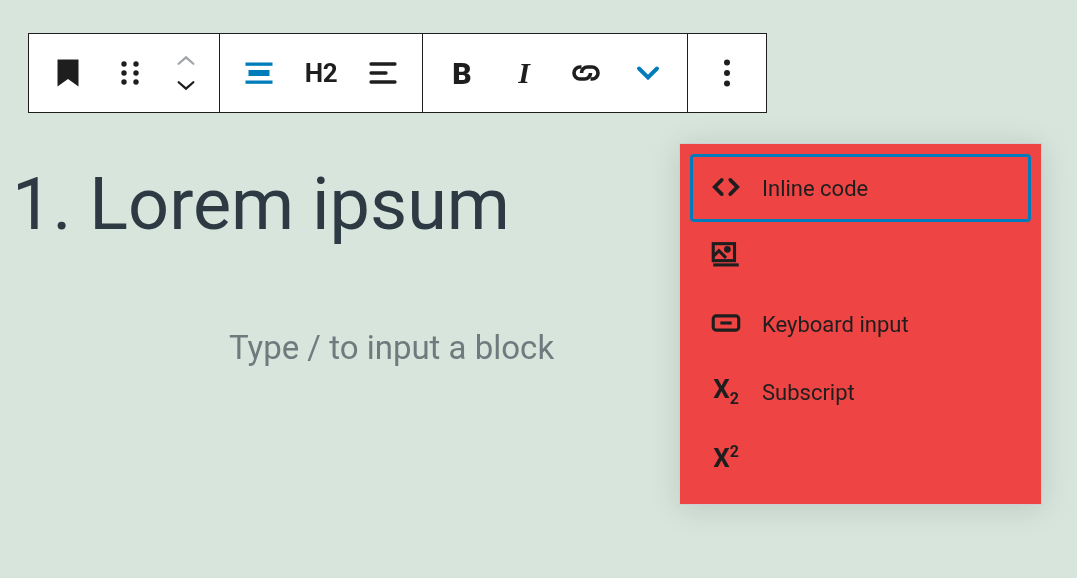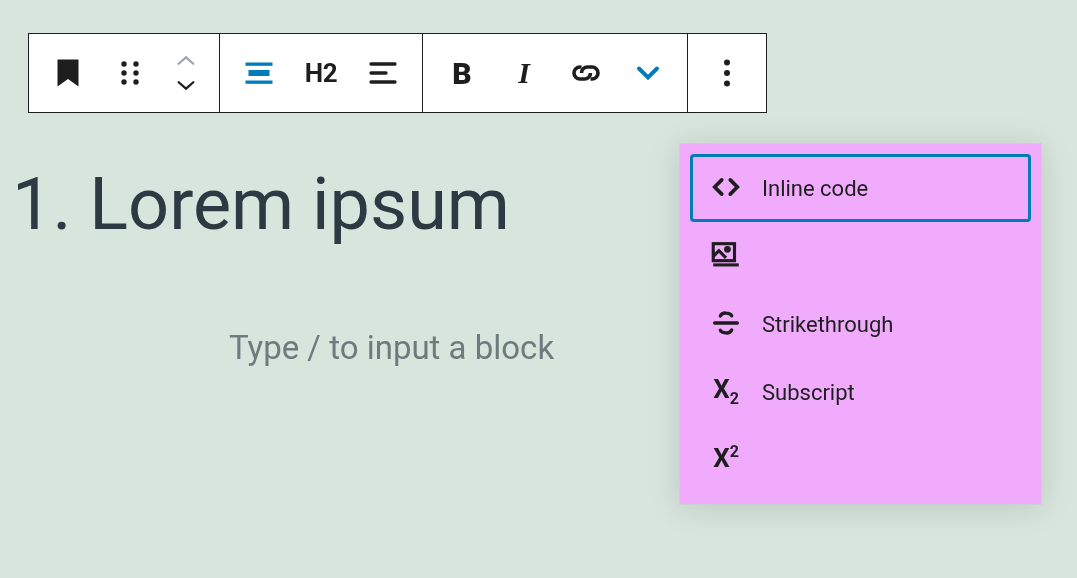--- a/index.html
+++ b/index.html
@@ -58,21 +58,21 @@
       left: 229px;
       font-size: 33px;
       font-weight: 400;
       color: rgba(45, 58, 68, 0.62);
     }
     .dropdown {
       position: absolute;
       top: 143px;
       left: 679px;
       width: 363px;
-      background: #f0abfc;
+      background: #ef4444;
       border: 1px solid #ccd0d4;
       box-shadow: 0 3px 30px rgba(0,0,0,0.12);
       padding: 10px;
     }
     .dd-item {
       display: flex;
       align-items: center;
       gap: 18px;
       padding: 16px 18px;
       border-radius: 4px;
@@ -204,27 +204,26 @@
       <svg viewBox="0 0 24 24" fill="none" stroke="currentColor" stroke-width="2.2">
           <rect x="3" y="4" width="15" height="12"></rect>
           <path d="M3 13l4-4 5 5"></path>
           <circle cx="13" cy="8" r="1.3" fill="currentColor"></circle>
           <line x1="3" y1="19" x2="21" y2="19"></line>
         </svg>
     </div>
   </div>
   <div class="dd-item">
     <div class="dd-icon">
-      <svg viewBox="0 0 24 24" fill="none" stroke="currentColor" stroke-width="2.4" stroke-linecap="round">
-          <path d="M8 7a4 4 0 0 1 4-2c2 0 4 1 4 2"></path>
-          <path d="M16 17a4 4 0 0 1-4 2c-2 0-4-1-4-2"></path>
-          <line x1="4" y1="12" x2="20" y2="12"></line>
-        </svg>
-    </div>
-    <span>Strikethrough</span>
+      <svg viewBox="0 0 24 24" fill="none" stroke="currentColor" stroke-width="2.2">
+          <rect x="3" y="7" width="18" height="10" rx="2"></rect>
+          <line x1="8" y1="12" x2="16" y2="12"></line>
+        </svg>
+    </div>
+    <span>Keyboard input</span>
   </div>
   <div class="dd-item">
     <div class="dd-icon">
       <span class="sub-sup">X<span class="small" style="vertical-align:sub">2</span></span>
     </div>
     <span>Subscript</span>
   </div>
   <div class="dd-item">
     <div class="dd-icon">
       <span class="sub-sup">X<span class="small" style="vertical-align:super">2</span></span>

